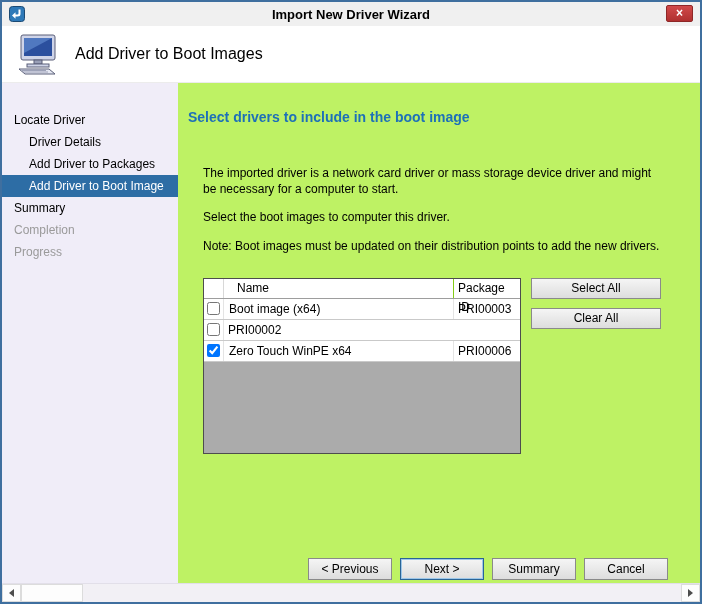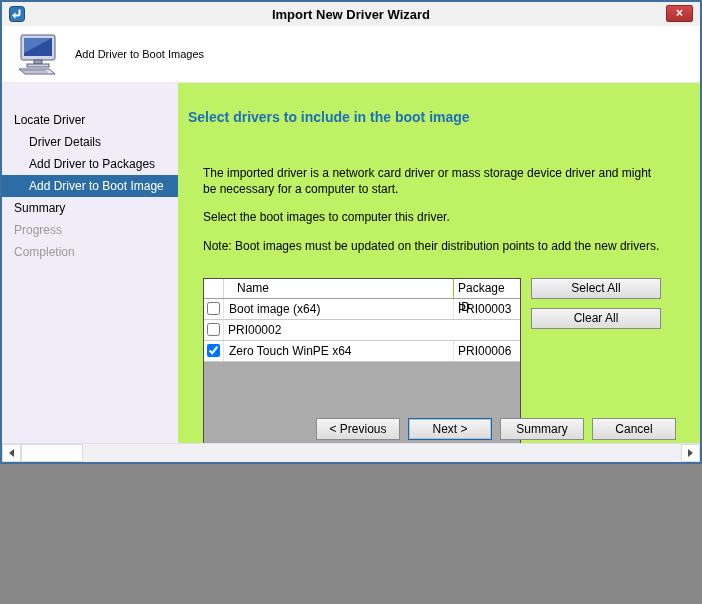--- a/index.html
+++ b/index.html
@@ -1,37 +1,37 @@
 <!DOCTYPE html>
 <html><head>
 <meta charset="utf-8">
 <style>
   * { margin:0; padding:0; box-sizing:border-box; }
   html,body { width:702px; height:604px; }
   body { font-family:"Liberation Sans", sans-serif; font-size:12px; color:#000; background:#888; }
 
-  .window { width:702px; height:464px; border:2px solid #3f6f9f; background:#fff;
+  .window { width:702px; height:604px; border:2px solid #3f6f9f; background:#fff;
             display:flex; flex-direction:column; overflow:hidden; }
 
   
   .titlebar { height:24px; background:#f0f0f0; position:relative;
               display:flex; align-items:center; flex:0 0 auto; }
   .title-icon { position:absolute; left:7px; top:4px; width:16px; height:16px; }
   .win-title { flex:1; text-align:center; font-weight:bold; font-size:13px; }
   .close-btn { position:absolute; right:7px; top:3px; width:27px; height:17px;
                background:linear-gradient(#d14a4a,#b03030); color:#fff;
                border:1px solid #8e2727; border-radius:2px; font-size:12px;
                font-weight:bold; line-height:13px; text-align:center; cursor:pointer;
                font-family:"Liberation Sans", sans-serif; padding:0; }
 
   
   .header { height:57px; background:#fff; display:flex; align-items:center;
             flex:0 0 auto; border-bottom:1px solid #ececec; }
   .pc-icon { margin-left:13px; width:46px; height:42px; flex:0 0 auto; }
-  .header-title { margin-left:14px; font-size:11px; }
+  .header-title { margin-left:14px; font-size:16px; }
 
   
   .body { flex:1 1 auto; display:flex; overflow:hidden; }
 
   .sidebar { width:176px; flex:0 0 auto; background:#f0edf8; padding-top:26px; }
   .side-item { height:22px; line-height:22px; padding-left:12px; white-space:nowrap;
                overflow:hidden; cursor:pointer; }
   .side-item.lvl1 { padding-left:27px; }
   .side-item.selected { background:#2d6da5; color:#fff; }
   .side-item.disabled { color:#9a9a9a; cursor:default; }
@@ -60,21 +60,21 @@
   .td-id { width:66px; padding-left:4px; line-height:20px; }
   .tfill { flex:1 1 auto; background:#ababab; }
 
   .side-btns { margin-left:10px; width:130px; display:flex; flex-direction:column; gap:9px; }
 
   button.win-btn { height:21px; font-family:"Liberation Sans", sans-serif; font-size:12px;
                    background:linear-gradient(#f5f5f5,#dddddd); border:1px solid #8a8a8a;
                    color:#000; cursor:pointer; }
 
   
-  .footer { position:absolute; bottom:3px; right:24px; display:flex; gap:8px; }
+  .footer { position:absolute; bottom:3px; right:32px; display:flex; gap:8px; }
   .footer button { width:84px; height:22px; }
   .footer button.default { border:1px solid #2a6496; box-shadow:inset 0 0 0 1px #9ec7e8; }
 
   
   .hscroll { height:19px; flex:0 0 auto; background:#f2f0f5; border-top:1px solid #e2dfe9;
              display:flex; align-items:stretch; }
   .sb-btn { width:19px; background:#fdfdfd; border:1px solid #dcdcdc; display:flex;
             align-items:center; justify-content:center; cursor:pointer; flex:0 0 auto; }
   .sb-thumb { width:62px; background:#fdfdfd; border:1px solid #dcdcdc; cursor:pointer; flex:0 0 auto; }
   .sb-track { flex:1 1 auto; }
@@ -113,22 +113,22 @@
   </div>
 
   <div class="body">
 
     <div class="sidebar">
       <div class="side-item lvl0">Locate Driver</div>
       <div class="side-item lvl1">Driver Details</div>
       <div class="side-item lvl1">Add Driver to Packages</div>
       <div class="side-item lvl1 selected">Add Driver to Boot Image</div>
       <div class="side-item lvl0">Summary</div>
+      <div class="side-item lvl0 disabled">Completion</div>
       <div class="side-item lvl0 disabled">Progress</div>
-      <div class="side-item lvl0 disabled">Completion</div>
     </div>
 
     <div class="content">
       <div class="page-title">Select drivers to include in the boot image</div>
 
       <div class="texts">
         <p>The imported driver is a network card driver or mass storage device driver and might be necessary for a computer to start.</p>
         <p>Select the boot images to computer this driver.</p>
         <p class="note">Note: Boot images must be updated on their distribution points to add the new drivers.</p>
       </div>

